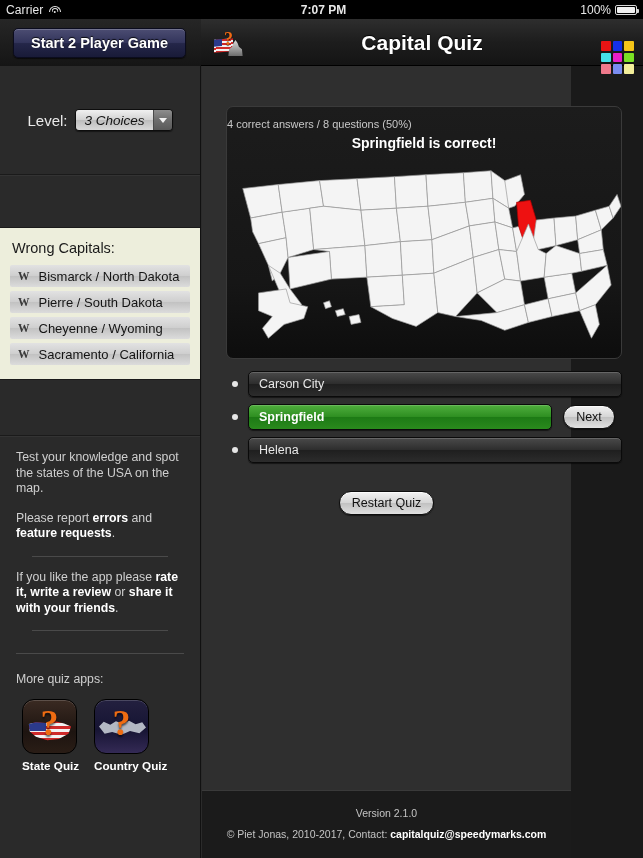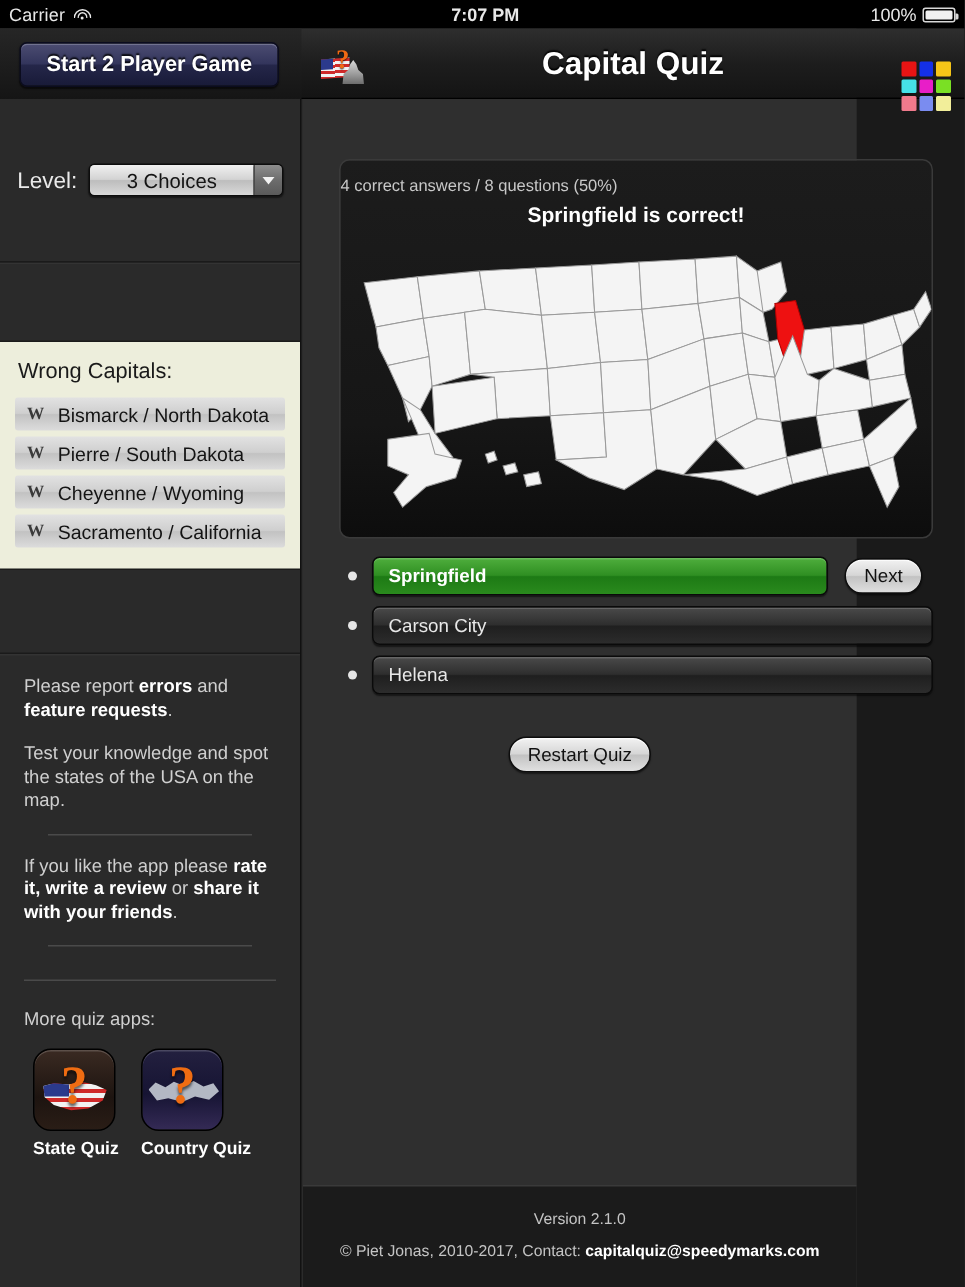--- a/index.html
+++ b/index.html
@@ -77,21 +77,21 @@
   .side-sec { border-bottom:1px solid #1a1a1a; box-shadow: 0 1px 0 #333; }
   .level-row { height:108px; display:flex; align-items:center; justify-content:center; gap:8px; }
   .level-label { color:#eaeaea; font-size:15px; }
   .select {
     display:flex; align-items:stretch; height:22px; border-radius:4px; overflow:hidden;
     border:1px solid #0d0d0d; box-shadow: inset 0 1px 0 rgba(255,255,255,.5), 0 1px 1px rgba(0,0,0,.5);
     cursor:pointer;
   }
   .select-val {
     background: linear-gradient(180deg,#f0f0f0 0%, #d3d3d3 48%, #bdbdbd 52%, #d9d9d9 100%);
-    color:#141414; font-size:13.5px; padding:0 24px; display:flex; align-items:center;
+    color:#141414; font-size:13.5px; padding:0 8px; display:flex; align-items:center;font-style:italic;
   }
   .select-arrow {
     width:19px; background: linear-gradient(180deg,#8e8e8e 0%,#6d6d6d 50%,#5a5a5a 100%);
     display:flex; align-items:center; justify-content:center; border-left:1px solid #4a4a4a;
   }
   .select-arrow b { width:0;height:0;border-left:4px solid transparent;border-right:4px solid transparent;
      border-top:5px solid #f2f2f2; display:block; }
   .gap-sec { height:53px; border-bottom:1px solid #1a1a1a; box-shadow:0 1px 0 #333; }
 
   .wrong-panel { background:#edeedc; padding:12px 10px 14px 10px; border-bottom:1px solid #1a1a1a; }
@@ -259,24 +259,24 @@
           <div class="wrong-item">
             <span class="w-badge">W</span>
             <span class="w-text">Sacramento / California</span>
           </div>
         </div>
     </div>
 
     <div class="blank-sec"></div>
 
     <div class="info-block">
+      <div class="info-p">Test your knowledge and spot the states of the USA on the map.</div>
       <div class="info-p">
         <span>Please report </span><b>errors</b><span> and </span><b>feature requests</b><span>.</span>
       </div>
-      <div class="info-p">Test your knowledge and spot the states of the USA on the map.</div>
       <div class="hr"></div>
       <div class="info-p">
         <span>If you like the app please </span><b>rate it, write a review</b><span> or </span><b>share it with your friends</b><span>.</span>
       </div>
       <div class="hr"></div>
     </div>
 
     <div class="hr" style="margin-top:22px;margin-bottom:18px;"></div>
     <div class="quizapps-label">More quiz apps:</div>
     <div class="quiz-apps" id="quiz-apps">
@@ -369,26 +369,26 @@
             <path d="M108 158 L116 156 L118 162 L110 164 Z"></path>
             <path d="M122 164 L132 162 L134 170 L124 172 Z"></path>
           </g>
         </svg>
       </div>
     </div>
 
     <div class="answers" id="answers">
         <div class="ans-row">
           <span class="dot"></span>
+          <div class="ans-btn normal">Carson City</div>
+        </div>
+        <div class="ans-row">
+          <span class="dot"></span>
           <div class="ans-btn correct">Springfield</div>
           <div class="next-btn">Next</div>
-        </div>
-        <div class="ans-row">
-          <span class="dot"></span>
-          <div class="ans-btn normal">Carson City</div>
         </div>
         <div class="ans-row">
           <span class="dot"></span>
           <div class="ans-btn normal">Helena</div>
         </div>
       </div>
 
     <div class="restart-wrap">
       <div class="restart-btn">Restart Quiz</div>
     </div>

